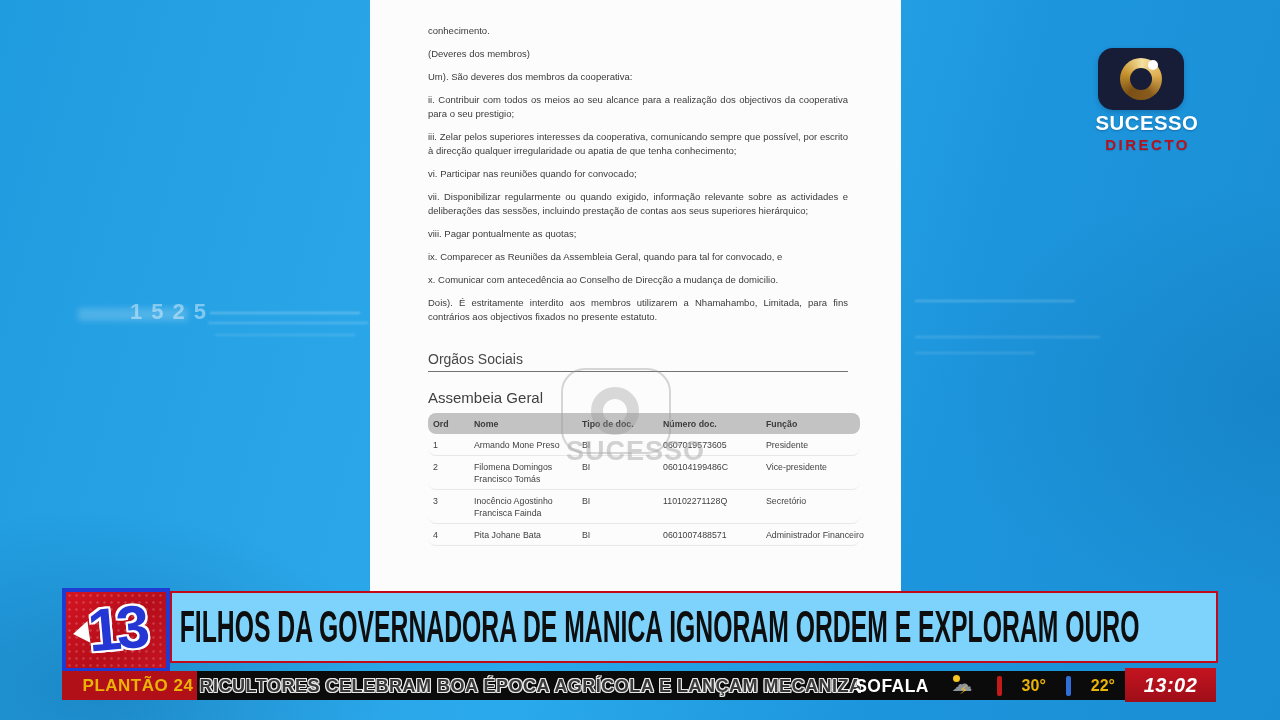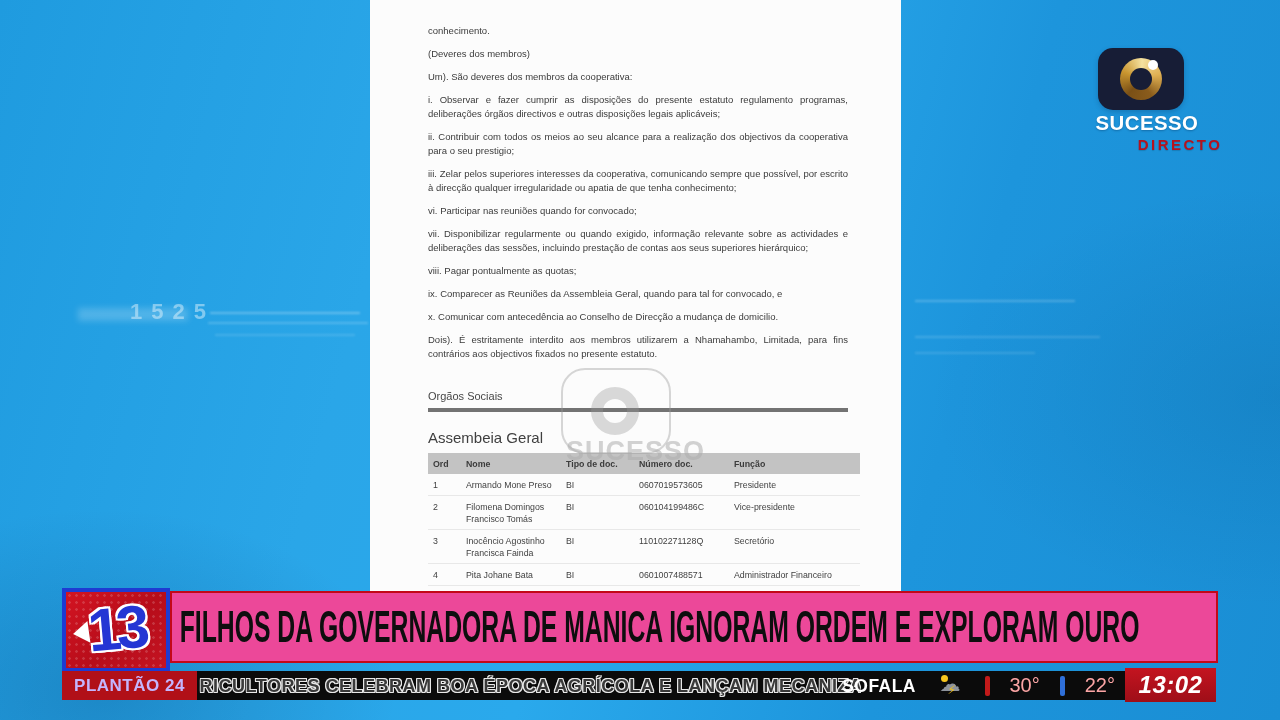--- a/index.html
+++ b/index.html
@@ -23,25 +23,25 @@
   .s5{left:915px;top:336px;width:185px;opacity:.6;}
   .s6{left:915px;top:352px;width:120px;opacity:.5;}
   .glow{left:640px;top:270px;width:70px;height:40px;border-radius:50%;
         background:radial-gradient(rgba(255,255,255,.35),transparent 70%);filter:blur(2px);}
 
   
   .document{left:370px;top:0;width:531px;height:598px;background:#fcfcfc;
             box-sizing:border-box;padding:24px 53px 0 58px;color:#3b3b3b;
             font-size:9.5px;line-height:14px;}
   .document p{margin:0 0 9px;text-align:justify;}
-  .doc-section-title{font-size:11px;color:#474747;margin-top:28px;padding-bottom:5px;
-                     border-bottom:4px solid #737373;}
+  .doc-section-title{font-size:14px;color:#474747;margin-top:28px;padding-bottom:5px;
+                     border-bottom:1px solid #737373;}
   .doc-subsection{margin:19px 0 8px;font-size:15px;color:#3f3f3f;}
   .doc-table{width:432px;font-size:8.8px;color:#3f3f3f;}
-  .t-head,.t-row{display:grid;grid-template-columns:38px 100px 73px 95px 126px;column-gap:0;}
+  .t-head,.t-row{display:grid;grid-template-columns:38px 100px 73px 95px 126px;column-gap:8px;border-radius:8px;}
   .t-head{background:#c3c3c3;padding:4px 0 3px;font-weight:bold;color:#3c3c3c;}
   .t-head>div:first-child,.t-row>div:first-child{padding-left:5px;box-sizing:border-box;}
   .t-row{padding:5px 0 4px;border-bottom:1px solid #e8e8e8;}
   .t-row>div{padding-right:6px;line-height:12px;}
 
   
   .wm-box{left:191px;top:368px;width:106px;height:82px;border:2px solid rgba(150,150,150,.38);
           border-radius:24px;}
   .wm-ring{left:221px;top:387px;width:48px;height:48px;border-radius:50%;
            border:12px solid rgba(150,150,150,.35);box-sizing:border-box;}
@@ -52,63 +52,63 @@
   .tv{left:1098px;top:48px;width:86px;height:62px;background:#171d36;border-radius:15px;
       box-shadow:0 2px 5px rgba(0,40,80,.25);}
   .tv-ring{position:absolute;left:22px;top:10px;width:42px;height:42px;border-radius:50%;
            background:conic-gradient(from 220deg,#7a5016,#c9952f,#f4e1a0,#e0b053,#8a5c1c,#7a5016);}
   .tv-ring::after{content:'';position:absolute;inset:10px;background:#171d36;border-radius:50%;}
   .tv-dot{position:absolute;right:4px;top:2px;width:10px;height:10px;border-radius:50%;
           background:#fff;z-index:2;}
   .ch-name{left:1094px;top:111px;width:96px;text-align:center;font-size:21px;font-weight:800;
            color:#fff;letter-spacing:.5px;text-shadow:0 1px 2px rgba(0,40,80,.35);
            transform:scaleX(.97);}
-  .ch-live{left:1132px;top:136px;width:96px;text-align:center;font-size:15px;font-weight:800;
+  .ch-live{left:1094px;top:136px;width:96px;text-align:right;font-size:15px;font-weight:800;
            color:#b5121e;letter-spacing:2.5px;text-shadow:0 1px 1px rgba(0,0,0,.15);}
 
   
   .logo13{left:62px;top:588px;width:108px;height:84px;box-sizing:border-box;
           border:4px solid #1e3bd2;background:
             radial-gradient(rgba(255,255,255,.16) 1px,transparent 1.6px) 0 0/7px 7px,
             linear-gradient(135deg,#d31422 0%,#b70d1a 55%,#c41322 100%);
           display:flex;align-items:center;justify-content:center;overflow:hidden;}
   .num13{font-size:60px;font-weight:900;color:#2436d4;letter-spacing:-5px;
          transform:rotate(-5deg) translateY(-2px);
          text-shadow:-2px 0 #fff,2px 0 #fff,0 -2px #fff,0 2px #fff,
                      -2px -2px #fff,2px 2px #fff,-2px 2px #fff,2px -2px #fff;}
   .flag{position:absolute;left:7px;top:30px;width:0;height:0;border-top:11px solid transparent;
         border-bottom:11px solid transparent;border-right:16px solid #fff;
         transform:rotate(-8deg);}
   .headline{left:170px;top:591px;width:1048px;height:72px;box-sizing:border-box;
-            background:#ec4899;border:2px solid #c30818;display:flex;align-items:center;
+            background:#7dd3fc;border:2px solid #c30818;display:flex;align-items:center;
             overflow:hidden;}
   .headline-text{font-size:45px;font-weight:bold;color:#0e0e0e;white-space:nowrap;
                  transform:scaleX(.55);transform-origin:0 50%;padding-left:14px;}
-  .plantao{left:62px;top:671px;width:135px;height:29px;background:#b11018;color:#c4b5fd;
+  .plantao{left:62px;top:671px;width:152px;height:29px;background:#b11018;color:#eab308;
            font-size:17px;font-weight:800;display:flex;align-items:center;justify-content:center;
            letter-spacing:.5px;}
   .tickerbar{left:197px;top:671px;width:928px;height:29px;background:#0b0b0b;
              display:flex;align-items:center;}
   .ticker-text{margin-left:-5px;padding-left:8px;width:696px;overflow:hidden;white-space:nowrap;
                font-size:19px;font-weight:800;color:#3a3a3a;letter-spacing:.5px;
                transform:scaleX(.95);transform-origin:0 50%;
                text-shadow:-1px 0 #e9e9e9,1px 0 #e9e9e9,0 -1px #e9e9e9,0 1px #e9e9e9,
                            -1px -1px #e9e9e9,1px 1px #e9e9e9,-1px 1px #e9e9e9,1px -1px #e9e9e9;}
   .weather{position:absolute;right:10px;top:0;height:100%;display:flex;align-items:center;gap:20px;}
   .w-loc{font-size:19px;font-weight:800;color:#fff;transform:scaleX(.92);letter-spacing:.5px;}
   .w-icon{position:relative;width:25px;height:24px;font-family:"DejaVu Sans",sans-serif;}
   .w-cloud{position:absolute;left:0;top:-2px;font-size:21px;color:#8d939c;}
   .w-sun{position:absolute;left:1px;top:1px;width:7px;height:7px;border-radius:50%;background:#f6c51f;}
   .w-bolt{position:absolute;left:8px;top:9px;font-size:12px;color:#f3c21a;}
   .w-bar{width:5px;height:20px;border-radius:2px;}
   .w-bar.red{background:#c31a1a;}
   .w-bar.blue{background:#2f6fd8;}
-  .w-temp{font-size:20px;font-weight:400;color:#fca5a5;}
+  .w-temp{font-size:16px;font-weight:700;color:#eab308;}
   .clock{left:1125px;top:668px;width:91px;height:34px;background:linear-gradient(#c41420,#9e0e18);
-         color:#fff;font-size:24px;font-weight:900;font-style:italic;display:flex;
+         color:#fff;font-size:20px;font-weight:900;font-style:italic;display:flex;
          align-items:center;justify-content:center;letter-spacing:.5px;}
 </style>
 </head>
 <body>
 
 <div id="stage">
 
   <div class="abs bg"></div>
   <div class="abs faint-blob"></div>
   <div class="abs faint-num">1525</div>
@@ -120,21 +120,20 @@
   <div class="abs streak s6"></div>
   <div class="abs glow"></div>
   <div class="abs bg-vignette"></div>
 
   <div class="abs document">
     <div>
 
     <p>conhecimento.</p>
         <p>(Deveres dos membros)</p>
         <p>Um). São deveres dos membros da cooperativa:</p>
-        <p>i. Observar e fazer cumprir as disposições do presente estatuto regulamento programas, deliberações órgãos directivos e outras disposições legais aplicáveis;</p>
         <p>ii. Contribuir com todos os meios ao seu alcance para a realização dos objectivos da cooperativa para o seu prestigio;</p>
         <p>iii. Zelar pelos superiores interesses da cooperativa, comunicando sempre que possível, por escrito à direcção qualquer irregularidade ou apatia de que tenha conhecimento;</p>
         <p>vi. Participar nas reuniões quando for convocado;</p>
         <p>vii. Disponibilizar regularmente ou quando exigido, informação relevante sobre as actividades e deliberações das sessões, incluindo prestação de contas aos seus superiores hierárquico;</p>
         <p>viii. Pagar pontualmente as quotas;</p>
         <p>ix. Comparecer as Reuniões da Assembleia Geral, quando para tal for convocado, e</p>
         <p>x. Comunicar com antecedência ao Conselho de Direcção a mudança de domicilio.</p>
         <p>Dois). É estritamente interdito aos membros utilizarem a Nhamahambo, Limitada, para fins contrários aos objectivos fixados no presente estatuto.</p>
       </div>
 

